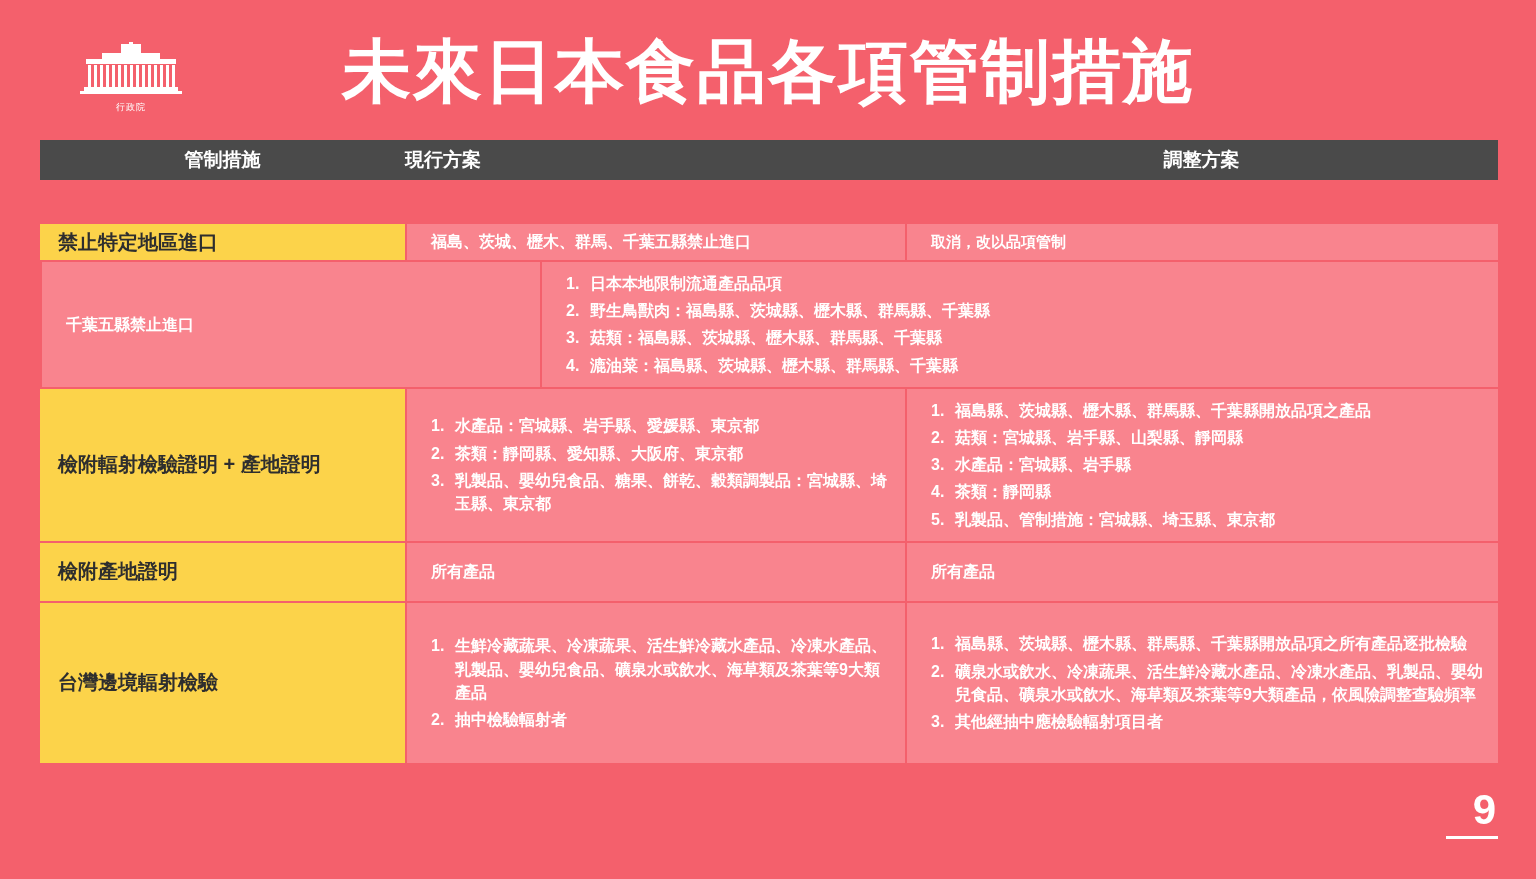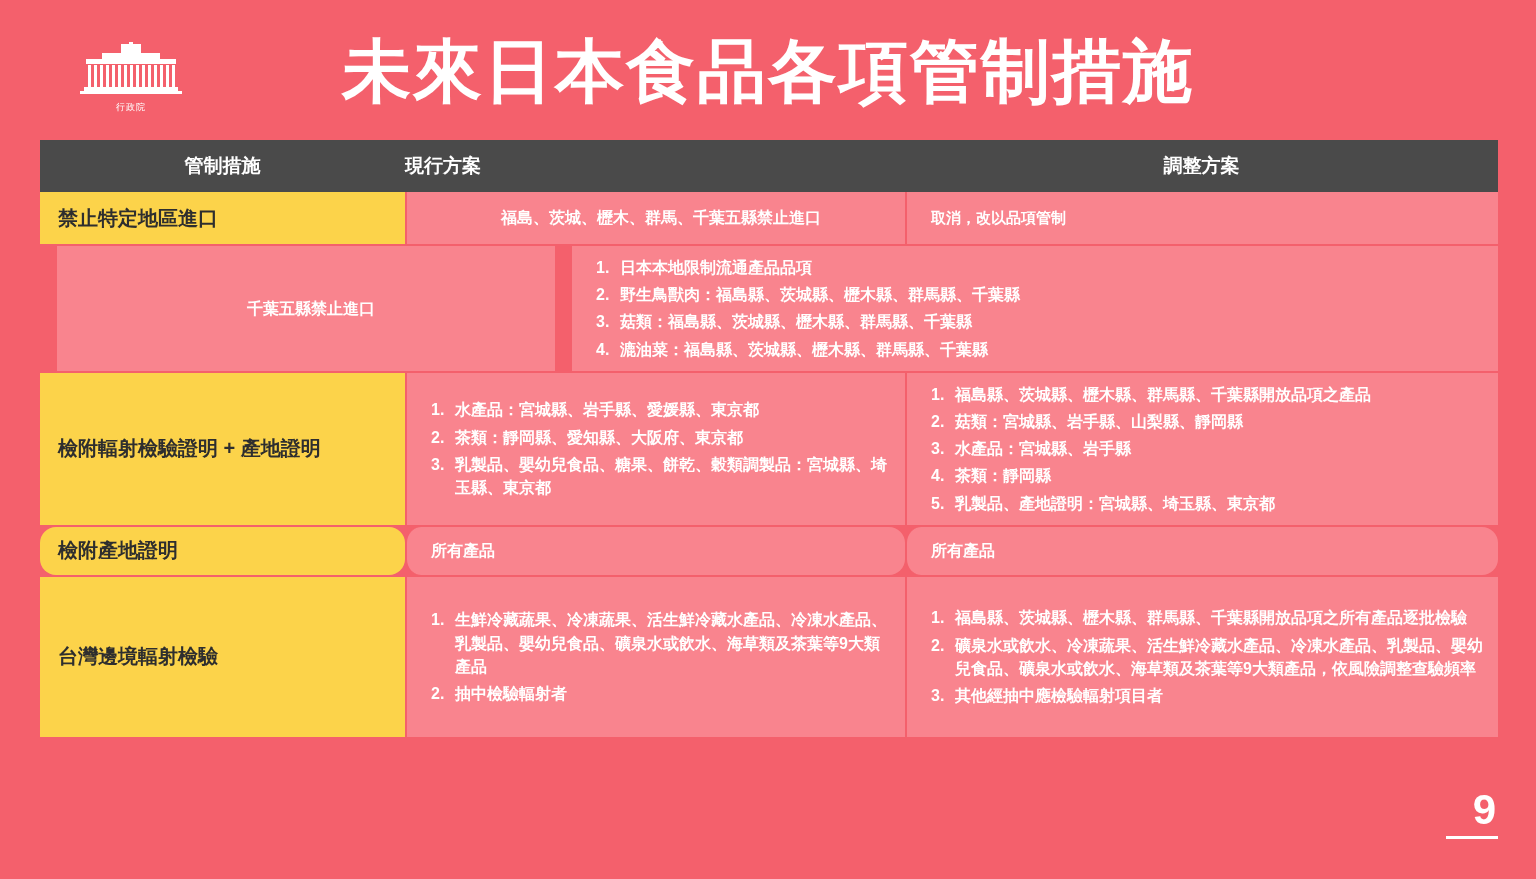--- a/index.html
+++ b/index.html
@@ -57,21 +57,21 @@
   .table {
     position: absolute;
     left: 40px;
     top: 140px;
     width: 1458px;
   }
   .thead {
     display: flex;
     background: #4a4a4a;
     color: #ffffff;
-    height: 52px;
+    height: 40px;
     align-items: center;
     font-size: 19px;
     font-weight: bold;
   }
   .col-1 { width: 365px; flex: 0 0 365px; }
   .col-2 { width: 500px; flex: 0 0 500px; }
   .col-3 { flex: 1 1 auto; }
   .thead .col-1 { text-align: center; }
   .thead .col-2 { text-align: left; }
   .thead .col-3 { text-align: center; }
@@ -97,21 +97,21 @@
     font-size: 16px;
     font-weight: bold;
     padding: 10px 14px 10px 24px;
     box-sizing: border-box;
     display: flex;
     align-items: center;
     border-left: 2px solid #f4606c;
   }
   .cell-body.center-text { justify-content: center; }
   .cell-body .inner { width: 100%; }
-  .cell-body.center-text .inner { text-align: center; }
+  .cell-body.center-text .inner { text-align: left; }
 
   ol.items {
     margin: 0;
     padding: 0;
     list-style: none;
     counter-reset: item;
   }
   ol.items > li {
     position: relative;
     padding-left: 24px;
@@ -128,27 +128,27 @@
     font-weight: bold;
   }
   p.plain {
     margin: 0;
     line-height: 1.45;
   }
   .small-note { font-size: 15px; }
 
   
   .row-import-area .cell-measure,
-  .row-import-area .cell-body { height: 52px; }
+  .row-import-area .cell-body { height: 36px; margin-top: 44px; }
   .row-import-item .cell-measure,
-  .row-import-item .cell-body { min-height: 122px; margin-left: 15px; }
+  .row-import-item .cell-body { min-height: 122px; }
   .row-cert-both .cell-measure,
   .row-cert-both .cell-body { min-height: 138px; }
   .row-origin .cell-measure,
-  .row-origin .cell-body { height: 48px; border-radius: 16px; }
+  .row-origin .cell-body { height: 58px; }
   .row-border .cell-measure,
   .row-border .cell-body { min-height: 160px; }
 
   
   .page-number {
     position: absolute;
     right: 40px;
     bottom: 48px;
     color: #ffffff;
     font-size: 42px;
@@ -253,21 +253,21 @@
           </ol>
         </div>
       </div>
       <div class="cell-body col-3">
         <div class="inner">
           <ol class="items">
             <li>福島縣、茨城縣、櫪木縣、群馬縣、千葉縣開放品項之產品</li>
             <li>菇類：宮城縣、岩手縣、山梨縣、靜岡縣</li>
             <li>水產品：宮城縣、岩手縣</li>
             <li>茶類：靜岡縣</li>
-            <li>乳製品、產地證明：宮城縣、埼玉縣、東京都</li>
+            <li>乳製品、管制措施：宮城縣、埼玉縣、東京都</li>
           </ol>
         </div>
       </div>
     </div>
 
     <div class="row row-origin">
       <div class="cell-measure col-1">檢附產地證明</div>
       <div class="cell-body col-2">
         <div class="inner">
           <p class="plain">所有產品</p>

